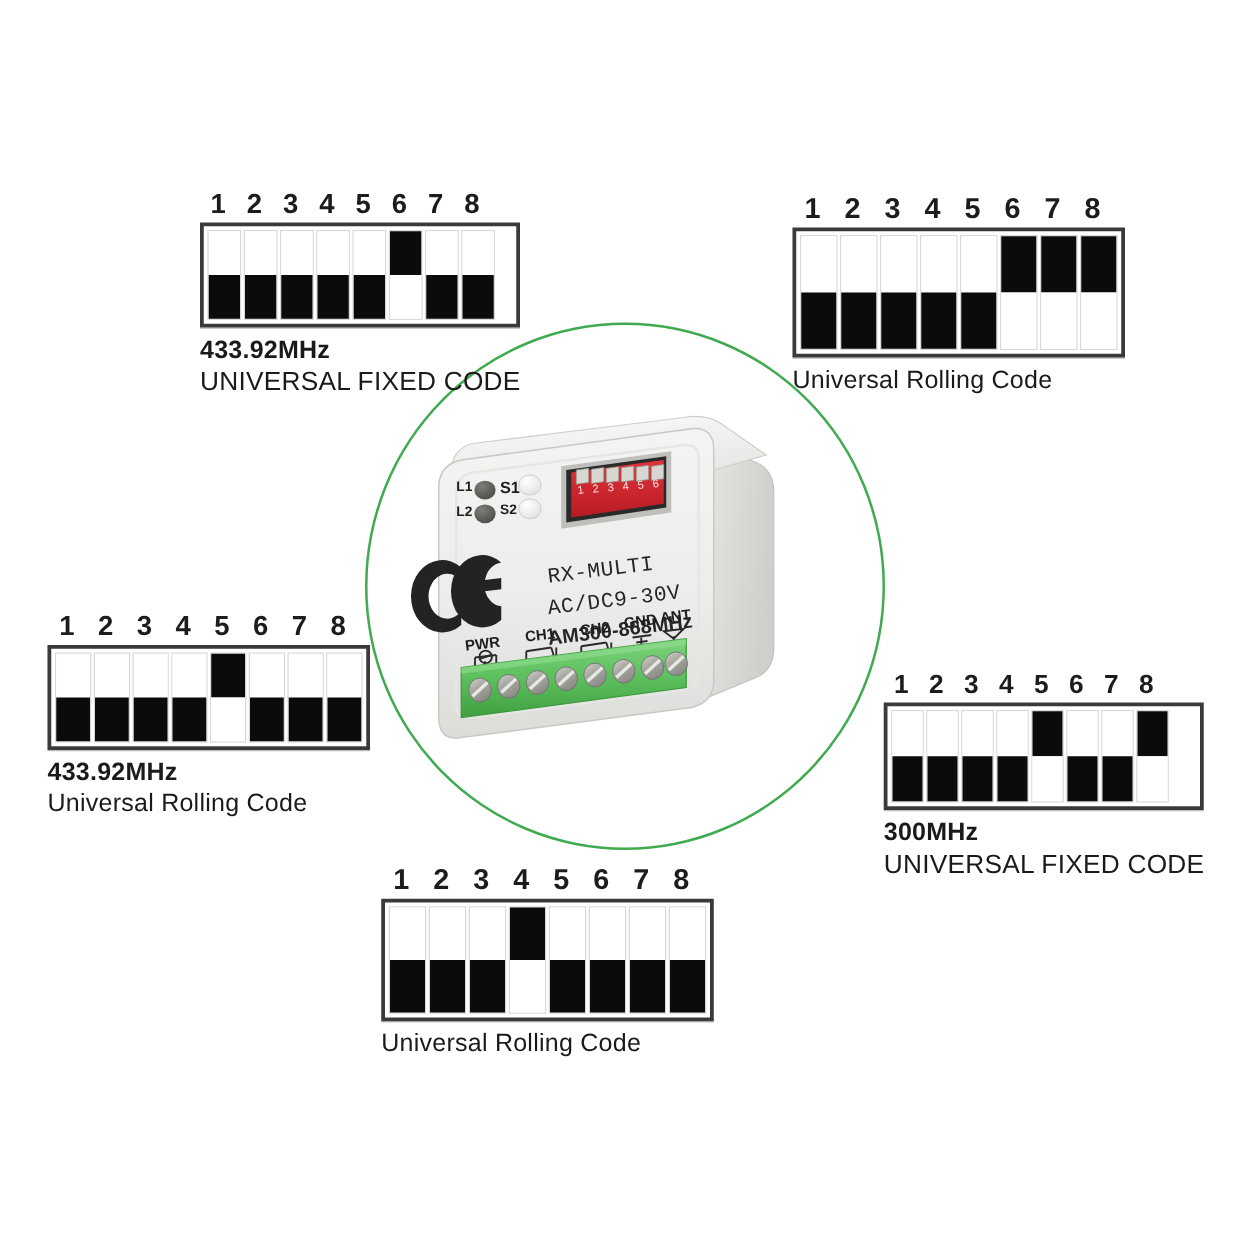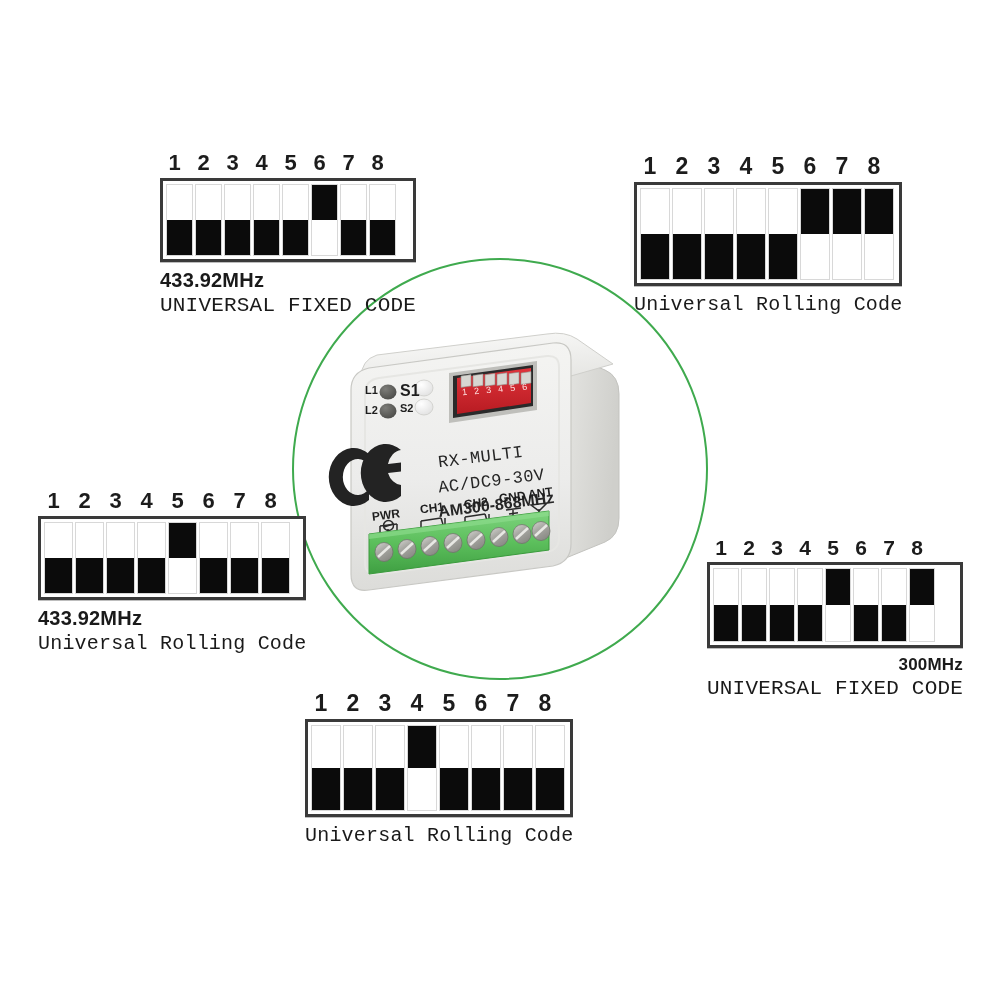--- a/index.html
+++ b/index.html
@@ -58,21 +58,20 @@
     color: #1a1a1a;
     font-family: "Liberation Sans", sans-serif;
   }
   .dip-freq {
     font-weight: bold;
     letter-spacing: 0.2px;
   }
   .dip-mode {
     margin-top: 2px;
     letter-spacing: 0.2px;
-    font-family: Liberation Mono, monospace;
   }
 
   
   .green-ring {
     position: absolute;
     left: 292px;
     top: 258px;
     width: 416px;
     height: 422px;
     border-radius: 50%;
@@ -312,21 +311,21 @@
           <div class="dip-cell" style="width: 26px; height: 74px; margin-right: 2px;">
             <div class="dip-half off"></div>
             <div class="dip-half on"></div>
           </div>
           <div class="dip-cell" style="width: 26px; height: 74px; margin-right: 0px;">
             <div class="dip-half on"></div>
             <div class="dip-half off"></div>
           </div>
         </div>
         <div class="dip-caption">
-          <div class="dip-freq" style="font-size: 17px; text-align: right;">300MHz</div>
+          <div class="dip-freq" style="font-size: 20px;">300MHz</div>
           <div class="dip-mode" style="font-size: 21px;">UNIVERSAL FIXED CODE</div>
         </div>
       </div>
       <div class="dipblock" style="left: 305px; top: 692px;">
         <div class="dip-numbers">
           <div class="dip-num" style="width: 32px; font-size: 23px;">1</div>
           <div class="dip-num" style="width: 32px; font-size: 23px;">2</div>
           <div class="dip-num" style="width: 32px; font-size: 23px;">3</div>
           <div class="dip-num" style="width: 32px; font-size: 23px;">4</div>
           <div class="dip-num" style="width: 32px; font-size: 23px;">5</div>
@@ -511,21 +510,21 @@
         </g>
         <g>
           <ellipse cx="216" cy="219" rx="9" ry="9.5" fill="url(#screwgrad)" stroke="#6f6f6a" stroke-width="0.7"></ellipse>
           <path d="M210,224 L222,213" stroke="#e8e8e4" stroke-width="2.6"></path>
         </g>
       </g>
     </svg>
 
     <span class="dev-lbl" style="left:40px; top:72px; font-size:11px;">L1</span>
     <span class="dev-lbl" style="left:40px; top:92px; font-size:11px;">L2</span>
-    <span class="dev-lbl" style="left:75px; top:70px; font-size:16px;">S1</span>
+    <span class="dev-lbl" style="left:75px; top:70px; font-size:13px;">S1</span>
     <span class="dev-lbl" style="left:75px; top:90px; font-size:11px;">S2</span>
 
     <span class="dip-red-num" style="left:137px; top:75px; font-size:9px; transform:rotate(-7deg);">1</span>
     <span class="dip-red-num" style="left:149px; top:74px; font-size:9px; transform:rotate(-7deg);">2</span>
     <span class="dip-red-num" style="left:161px; top:73px; font-size:9px; transform:rotate(-7deg);">3</span>
     <span class="dip-red-num" style="left:173px; top:72px; font-size:9px; transform:rotate(-7deg);">4</span>
     <span class="dip-red-num" style="left:185px; top:71px; font-size:9px; transform:rotate(-7deg);">5</span>
     <span class="dip-red-num" style="left:197px; top:70px; font-size:9px; transform:rotate(-7deg);">6</span>
 
     <span class="dev-text" style="left:113px; top:136px; font-size:17px; transform:rotate(-7deg);">RX-MULTI</span>

